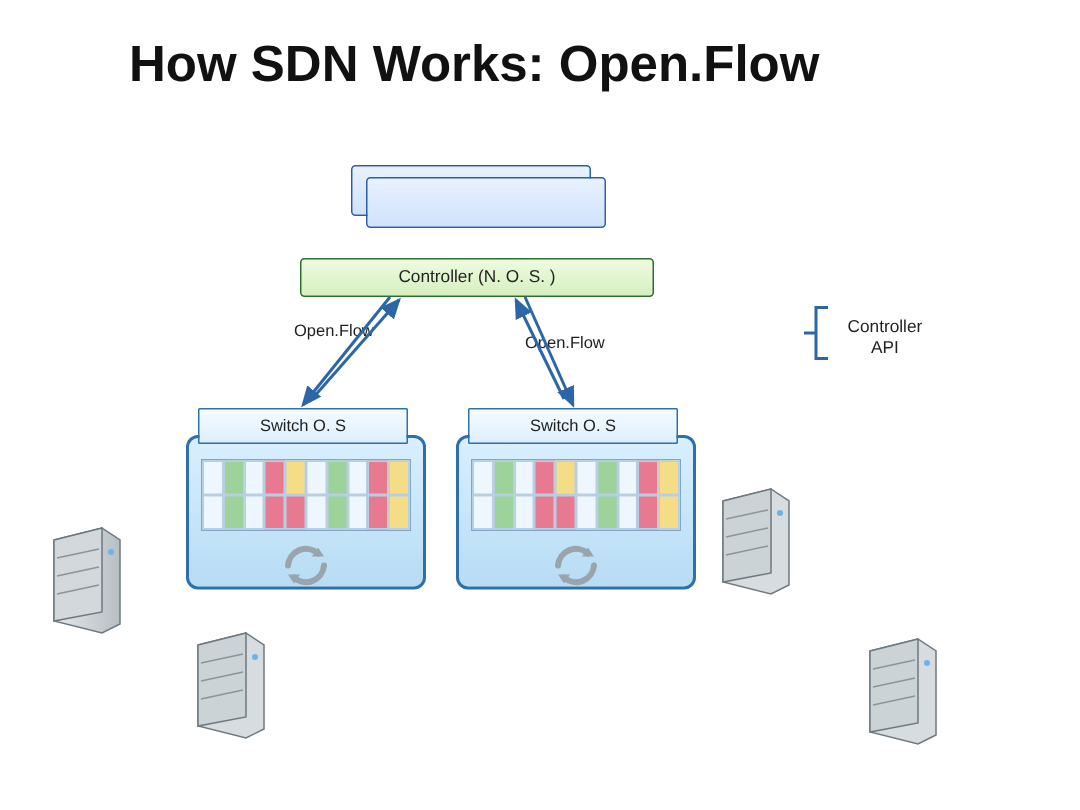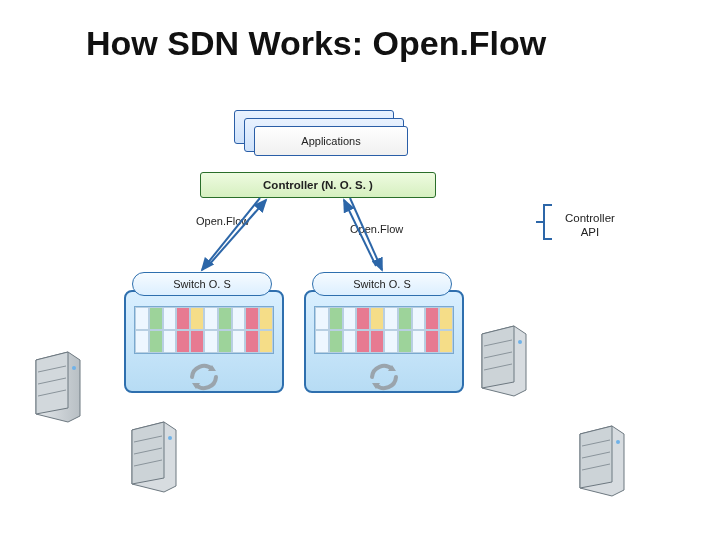--- a/index.html
+++ b/index.html
@@ -52,21 +52,20 @@
   .controller-box {
     position: absolute;
     left: 200px; top: 172px;
     width: 236px; height: 26px;
     border: 1px solid #2a6e2a;
     border-radius: 3px;
     background: linear-gradient(#eefbe0,#d6f0c0);
     display: flex; align-items: center; justify-content: center;
     font-size: 11.5px; color: #222;
     box-sizing: border-box;
-    font-weight: bold;
   }
   .of-label { position: absolute; font-size: 11px; color: #222; }
   .of-label.left { left: 196px; top: 215px; }
   .of-label.right { left: 350px; top: 223px; }
 
   .sb-label { position: absolute; left: 565px; top: 211px; font-size: 11.5px; color: #222; text-align: center; line-height: 1.25; }
 
   .switch-wrap {
     position: absolute;
     width: 168px;
@@ -79,21 +78,21 @@
     position: absolute;
     left: 4px; top: 18px; right: 4px; bottom: 4px;
     border: 2px solid #2e6fae;
     border-radius: 8px;
     background: linear-gradient(#d9efff,#b7dcf4);
   }
   .switch-os {
     position: absolute;
     left: 12px; top: 0; right: 16px; height: 22px;
     border: 1px solid #2e6fae;
-    border-radius: 12px;
+    border-radius: 1px;
     background: linear-gradient(#f6fbff,#dcefff);
     display: flex; align-items: center; justify-content: center;
     font-size: 11px; color: #222;
   }
   .flow-table {
     position: absolute;
     left: 14px; top: 34px; right: 14px;
     height: 46px;
     background: #eef7ff;
     border: 1px solid #7aa9cf;
@@ -125,21 +124,20 @@
   svg.overlay { position: absolute; left: 0; top: 0; width: 720px; height: 540px; pointer-events: none; }
 </style>
 </head>
 <body>
 
 <div class="title">How SDN Works: Open.Flow</div>
 
 <div class="apps-stack">
   <div class="apps-back"></div>
   <div class="apps-back2"></div>
-  <div class="apps-front">Applications</div>
 </div>
 
 <div class="controller-box">Controller (N. O. S. )</div>
 
 <div class="of-label left">Open.Flow</div>
 <div class="of-label right">Open.Flow</div>
 
 <div class="sb-label">
   <span>Controller</span><br>
   <span>API</span>

